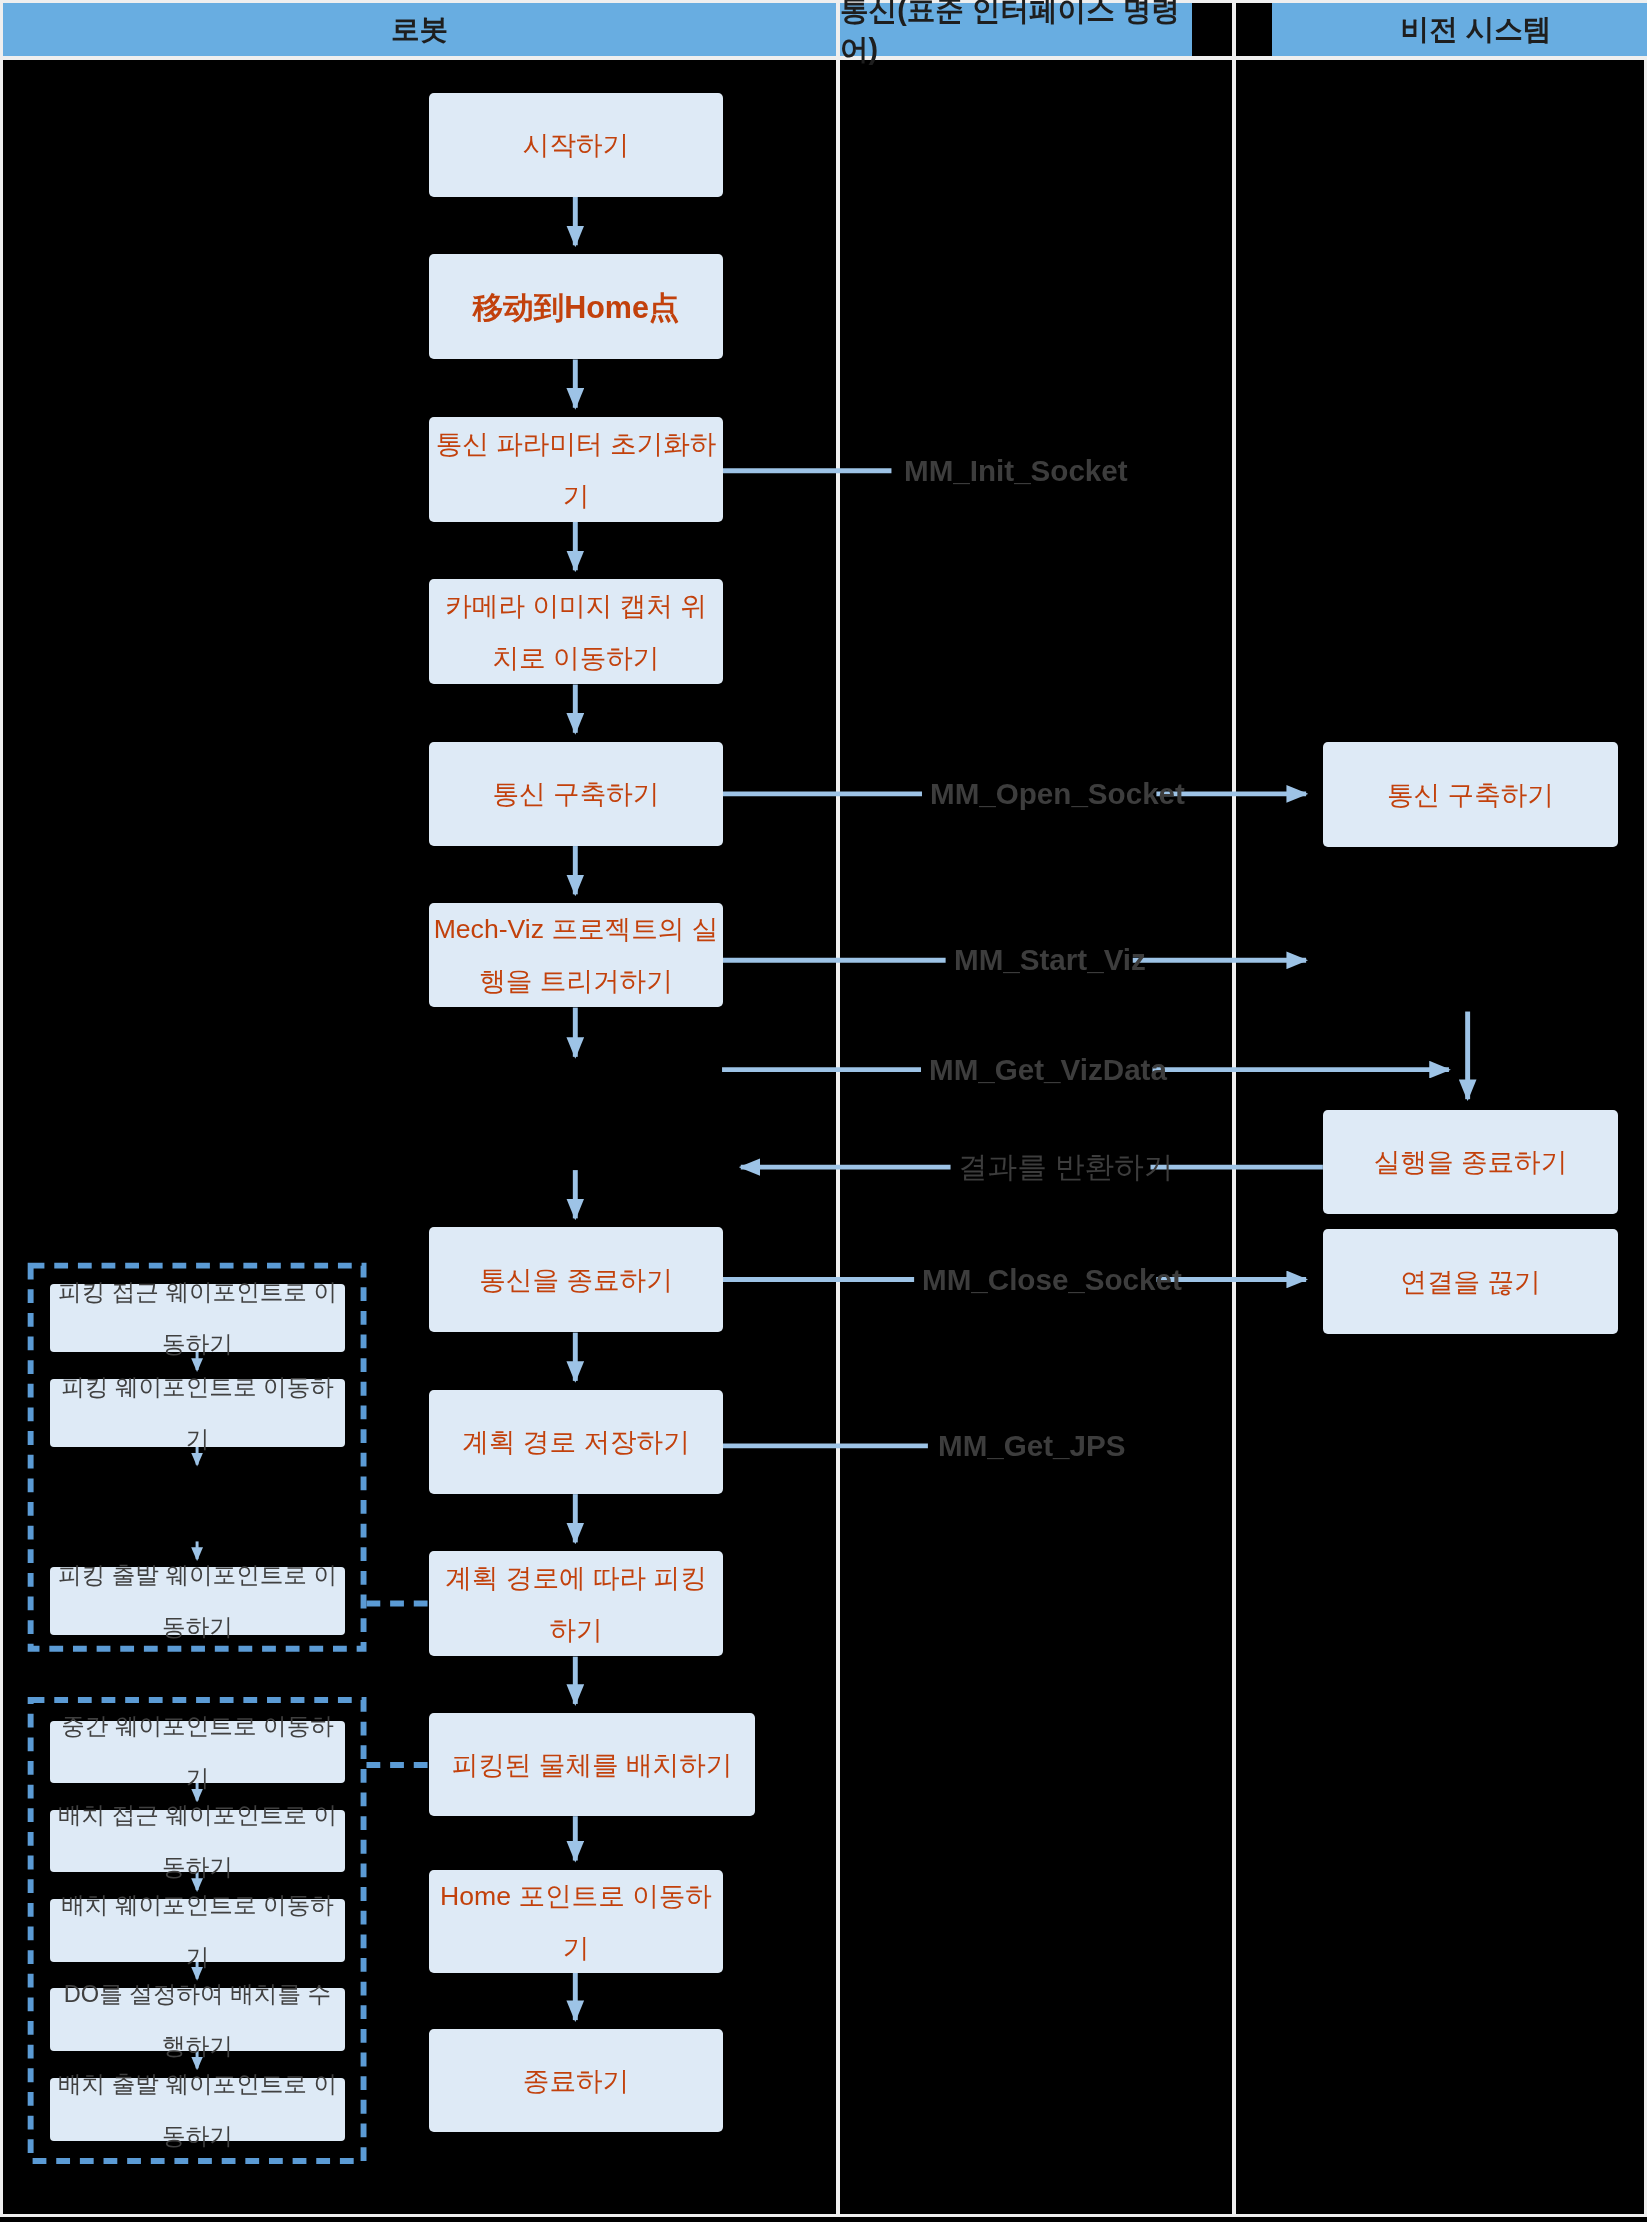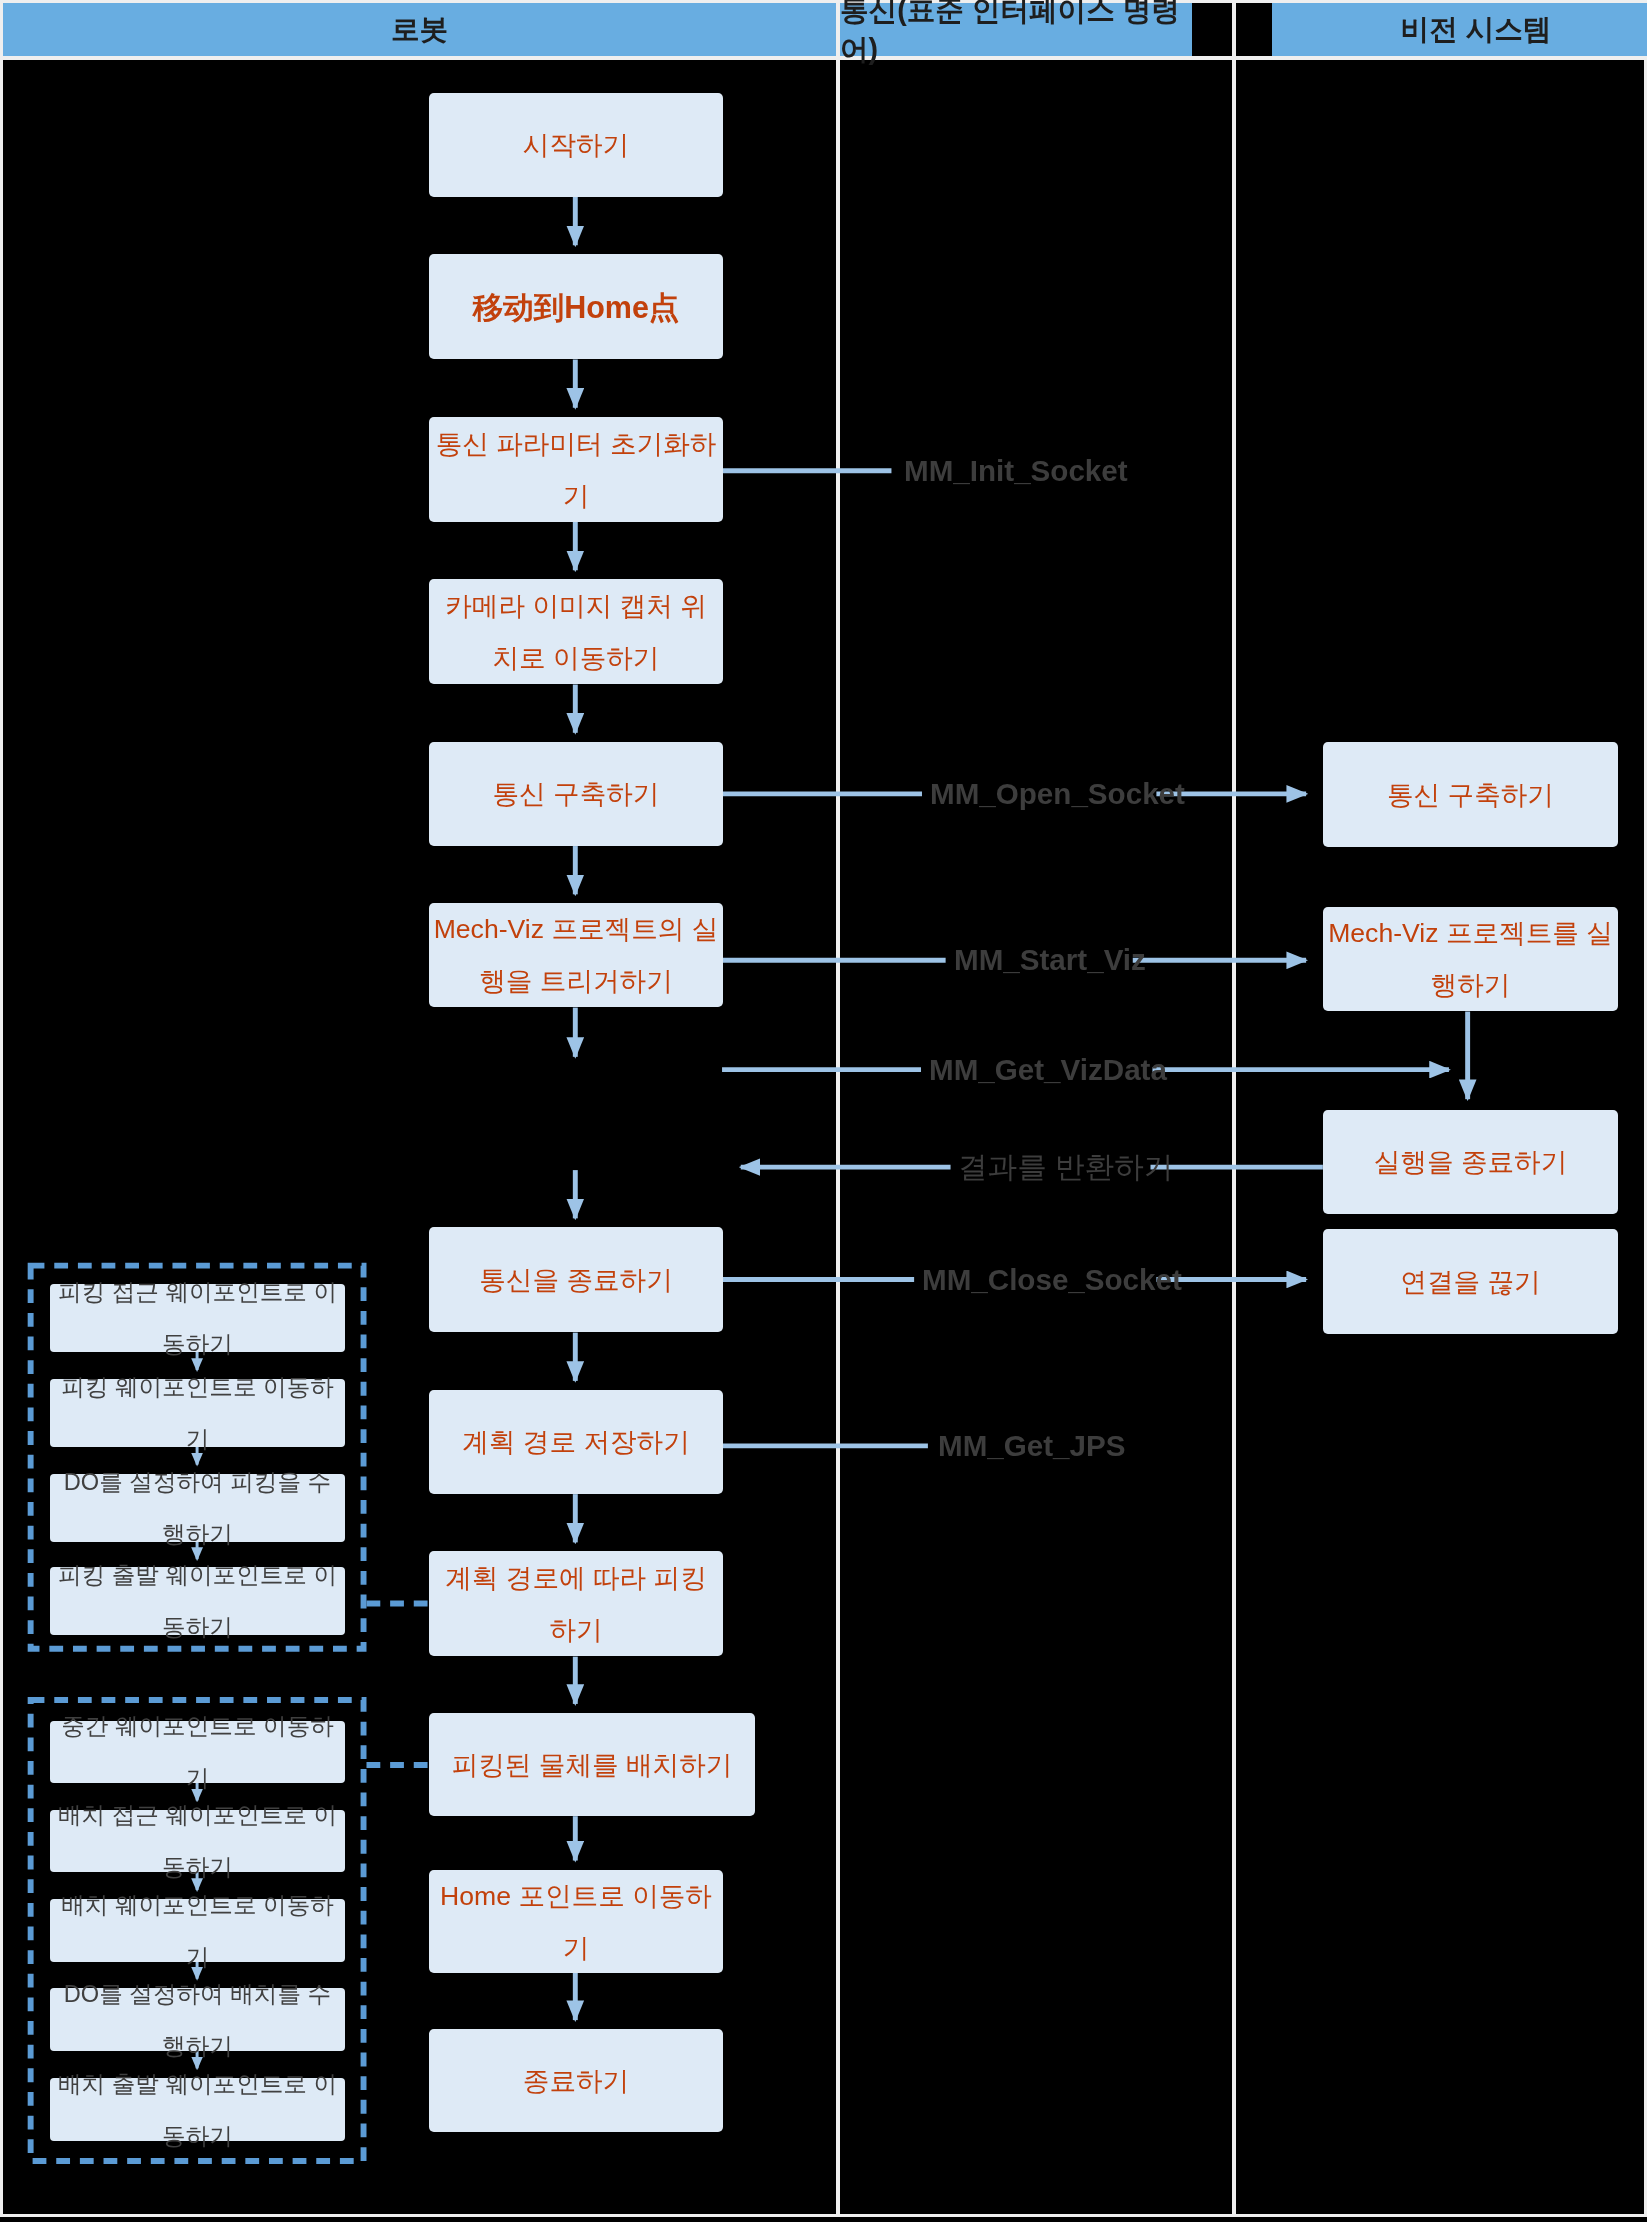--- a/index.html
+++ b/index.html
@@ -121,35 +121,33 @@
   <div class="box" style="left:429px;top:742px;width:294px;height:104px;">통신 구축하기</div>
   <div class="box" style="left:429px;top:903px;width:294px;height:104px;">Mech-Viz 프로젝트의 실행을 트리거하기</div>
   <div class="box" style="left:429px;top:1227px;width:294px;height:105px;">통신을 종료하기</div>
   <div class="box" style="left:429px;top:1390px;width:294px;height:104px;">계획 경로 저장하기</div>
   <div class="box" style="left:429px;top:1551px;width:294px;height:105px;">계획 경로에 따라 피킹하기</div>
   <div class="box" style="left:429px;top:1713px;width:326px;height:103px;">피킹된 물체를 배치하기</div>
   <div class="box" style="left:429px;top:1870px;width:294px;height:103px;">Home 포인트로 이동하기</div>
   <div class="box" style="left:429px;top:2029px;width:294px;height:103px;">종료하기</div>
 
   <div class="box" style="left:1323px;top:742px;width:295px;height:105px;">통신 구축하기</div>
-  <div class="box" style="left:1323px;top:907px;width:295px;height:104px;">Mech-Viz 프로젝트를 실행하기</div>
   <div class="box" style="left:1323px;top:1110px;width:295px;height:104px;">실행을 종료하기</div>
   <div class="box" style="left:1323px;top:1229px;width:295px;height:105px;">연결을 끊기</div>
 
   <div class="cmd" style="left:904px;top:471px;">MM_Init_Socket</div>
   <div class="cmd" style="left:930px;top:794px;text-align:right;">MM_Open_Socket</div>
   <div class="cmd" style="left:954px;top:960px;">MM_Start_Viz</div>
   <div class="cmd" style="left:929px;top:1070px;">MM_Get_VizData</div>
   <div class="cmd kor" style="left:958px;top:1167px;">결과를 반환하기</div>
   <div class="cmd" style="left:922px;top:1280px;">MM_Close_Socket</div>
   <div class="cmd" style="left:938px;top:1446px;">MM_Get_JPS</div>
 
   <div class="sbox" style="top:1284px;height:68px;">피킹 접근 웨이포인트로 이동하기</div>
   <div class="sbox" style="top:1379px;height:68px;">피킹 웨이포인트로 이동하기</div>
-  <div class="sbox" style="top:1474px;height:68px;">DO를 설정하여 피킹을 수행하기</div>
   <div class="sbox" style="top:1567px;height:68px;">피킹 출발 웨이포인트로 이동하기</div>
 
   <div class="sbox" style="top:1721px;height:62px;">중간 웨이포인트로 이동하기</div>
   <div class="sbox" style="top:1810px;height:62px;">배치 접근 웨이포인트로 이동하기</div>
   <div class="sbox" style="top:1899px;height:63px;">배치 웨이포인트로 이동하기</div>
   <div class="sbox" style="top:1988px;height:63px;">DO를 설정하여 배치를 수행하기</div>
   <div class="sbox" style="top:2078px;height:63px;">배치 출발 웨이포인트로 이동하기</div>
 
 </div>
 

